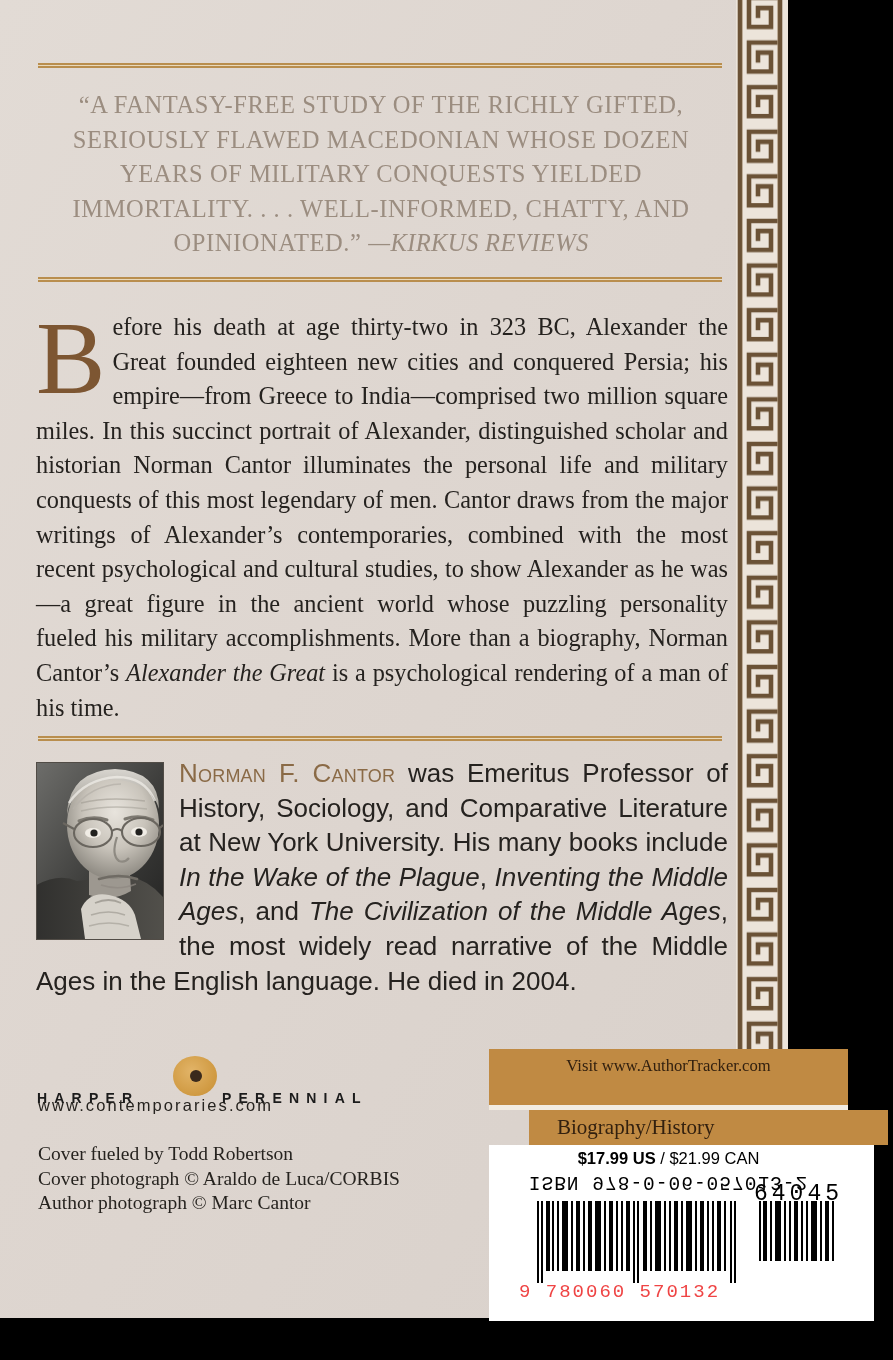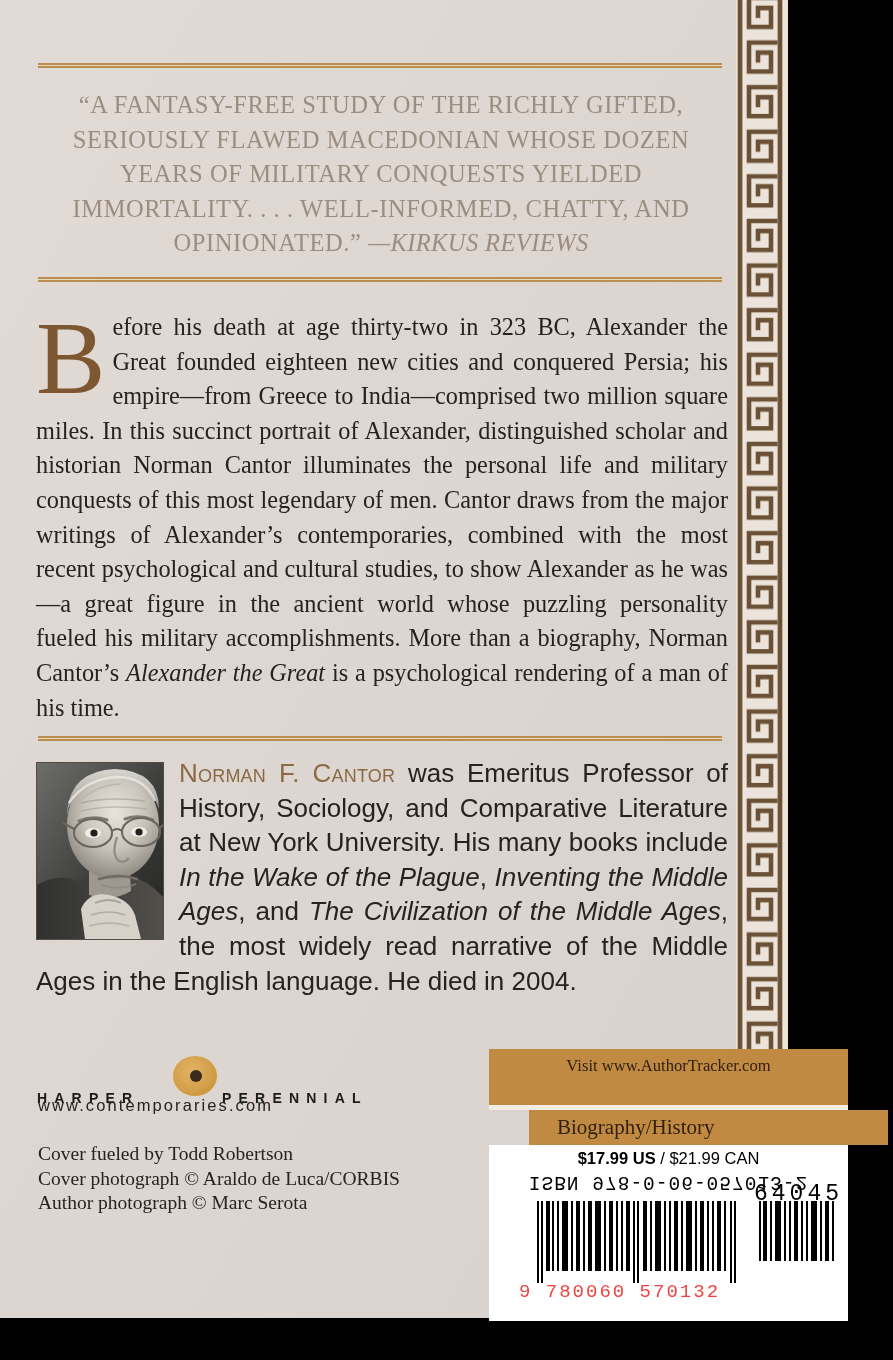--- a/index.html
+++ b/index.html
@@ -251,20 +251,21 @@
     line-height: 35px;
     padding-left: 28px;
     box-sizing: border-box;
     margin-left: 40px;
   }
   .bc-white {
     position: absolute;
     left: 0; top: 96px;
     width: 359px; height: 176px;
     background: #ffffff;
+    padding-left: 26px;
   }
   .price {
     position: absolute;
     left: 0; top: 4px;
     width: 359px;
     text-align: center;
     font-family: "Liberation Sans", sans-serif;
     font-size: 16.5px;
     color: #000;
   }
@@ -443,21 +444,21 @@
       <span class="ell"></span>
       <span class="dot"></span>
     </span>
     <span class="word perennial">PERENNIAL</span>
   </div>
   <div class="weburl">www.contemporaries.com</div>
 
   <div class="credits">
     <div>Cover fueled by Todd Robertson</div>
     <div>Cover photograph © Araldo de Luca/CORBIS</div>
-    <div>Author photograph © Marc Serota</div>
+    <div>Author photograph © Marc Cantor</div>
   </div>
 
   <div class="barcode-block">
 
     <div class="at-panel">
       <div>Visit www.AuthorTracker.com</div>
     </div>
     <div class="at-gap"></div>
     <div class="cat-panel">Biography/History</div>
 

